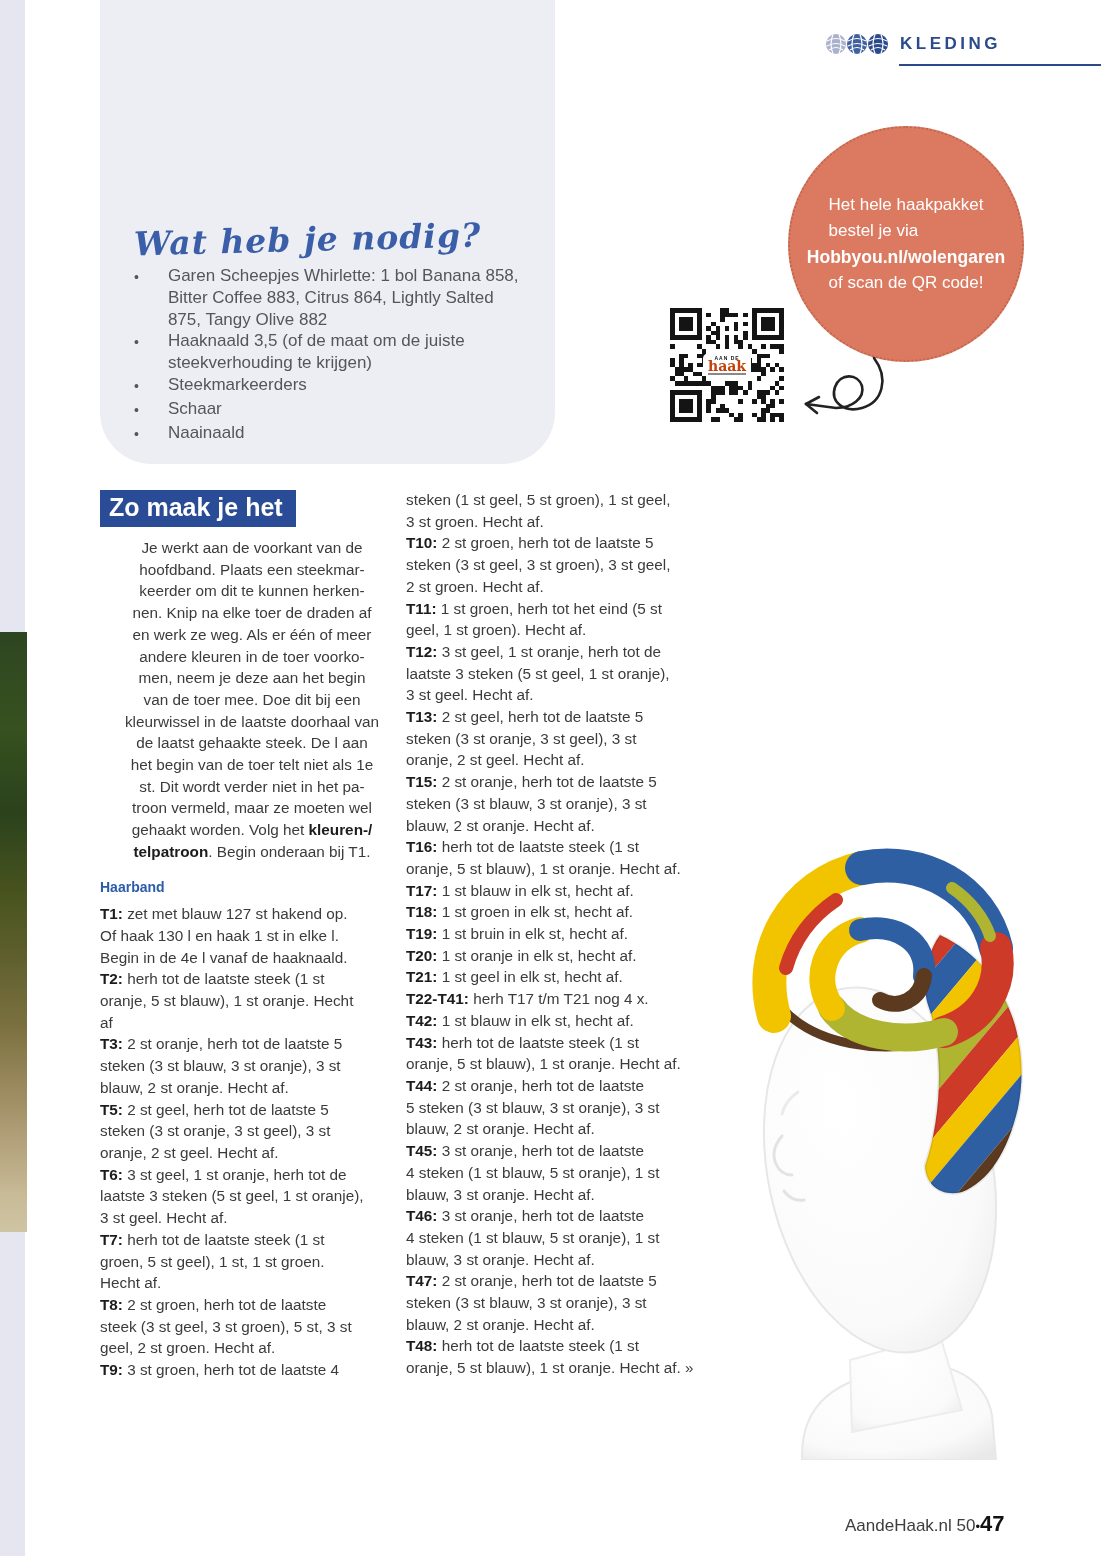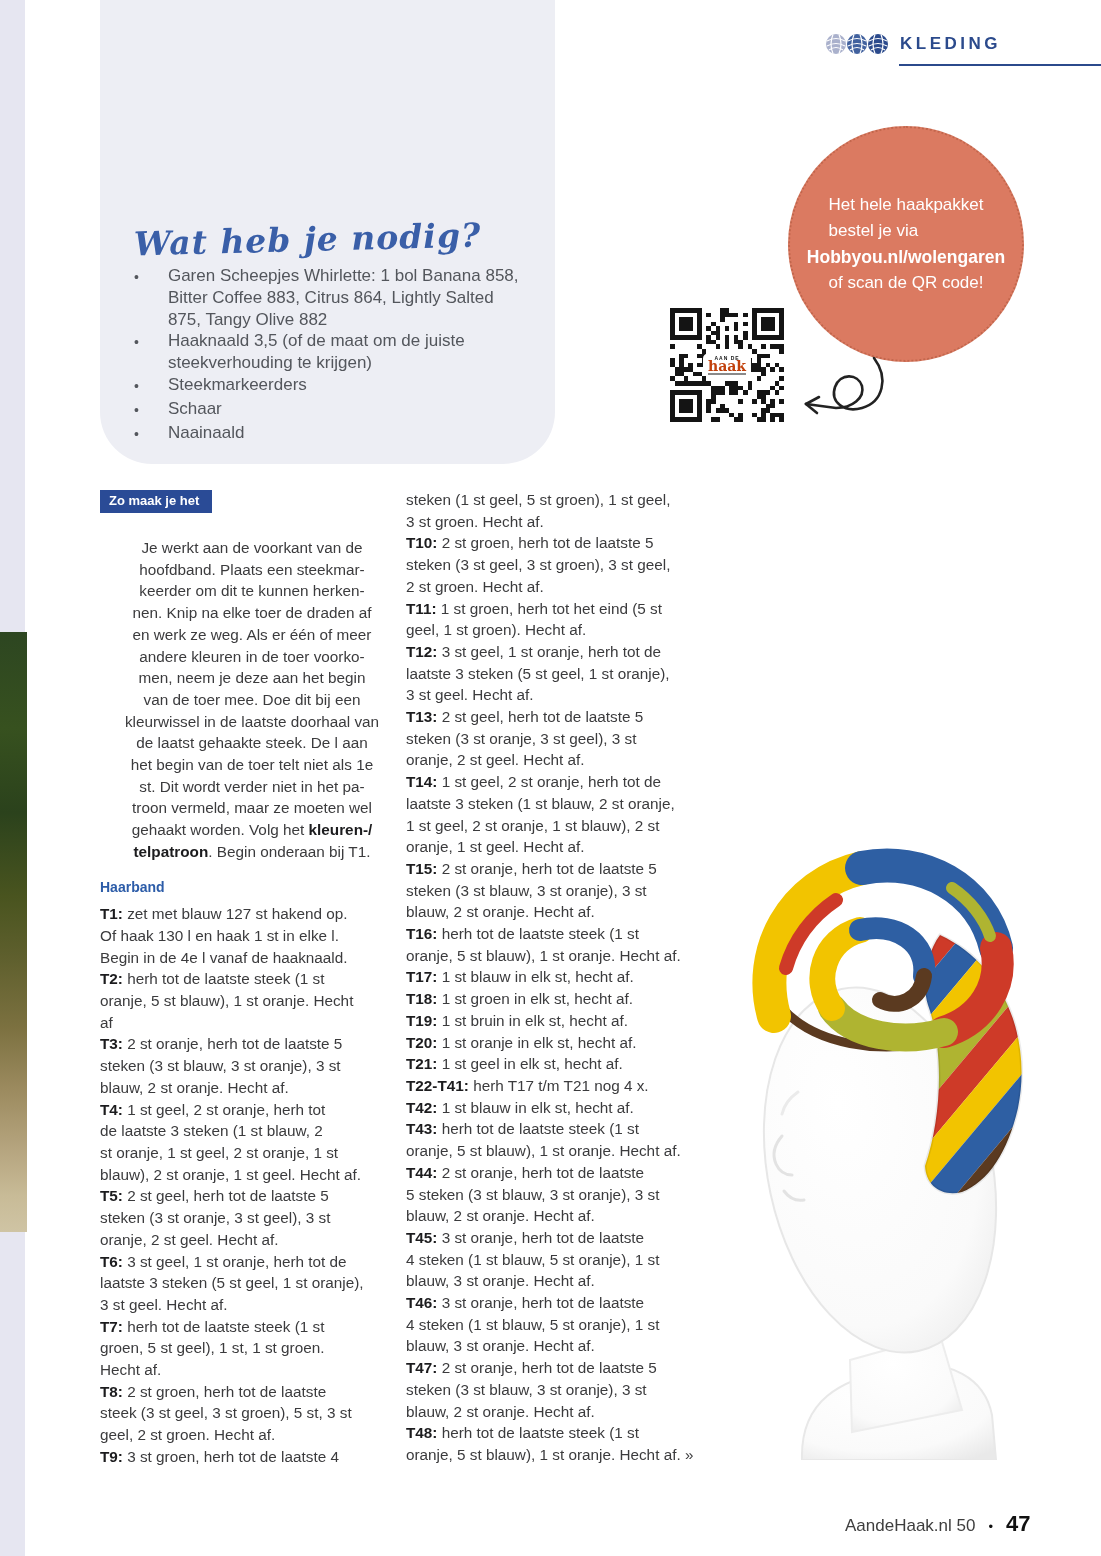--- a/index.html
+++ b/index.html
@@ -50,35 +50,35 @@
         background:#fff;border-radius:5px;padding:1px 5px 2px;text-align:center;}
   .qr-logo .top{display:block;font-size:5px;font-weight:700;letter-spacing:1px;color:#141414;}
   .qr-logo .name{display:block;font-family:"DejaVu Serif",serif;
         font-weight:700;font-size:14px;color:#c2410c;margin-top:-2px;
         border-bottom:1.5px solid #141414;line-height:15px;}
   .arrow{position:absolute;left:788px;top:342px;}
 
   
   .howto-banner{position:absolute;left:100px;top:490px;
         background:var(--banner_blue,#2A4B96);color:#fff;font-weight:700;
-        font-size:13px;padding:3px 13px 5px 9px;}
+        font-size:25px;padding:3px 13px 5px 9px;}
   .col{position:absolute;color:var(--text_dark,#3B3B3D);font-size:15.3px;line-height:21.7px;}
   .col-left{left:100px;top:537px;width:304px;}
   .col-right{left:406px;top:489px;width:315px;}
   .intro{margin:0;white-space:pre-line;text-align:center;}
   .intro b,.row b{color:#1c1c1e;}
   .sub{margin:14px 0 5px;font-size:14px;font-weight:700;color:var(--heading_blue,#2C5CA8);}
   .row{margin:0;white-space:pre-line;}
 
   
   .model{position:absolute;left:690px;top:840px;}
 
   
   .page-footer{position:absolute;left:845px;top:1511px;display:flex;align-items:baseline;
-        gap:13px;font-size:17px;color:#3E3E3E;}
+        font-size:17px;color:#3E3E3E;}
   .page-footer .dot{font-size:13px;color:#111;}
   .page-footer b{font-size:22px;color:#111;}
 </style>
 </head>
 <body>
 
 <div class="page">
 
   <div class="strip-lavender"></div>
   <div class="strip-photo"></div>
@@ -447,24 +447,20 @@
     <div id="rows-left">
         <p class="row"><b>T1: </b>zet met blauw 127 st hakend op.
 Of haak 130 l en haak 1 st in elke l.
 Begin in de 4e l vanaf de haaknaald.</p>
         <p class="row"><b>T2: </b>herh tot de laatste steek (1 st
 oranje, 5 st blauw), 1 st oranje. Hecht
 af</p>
         <p class="row"><b>T3: </b>2 st oranje, herh tot de laatste 5
 steken (3 st blauw, 3 st oranje), 3 st
 blauw, 2 st oranje. Hecht af.</p>
-        <p class="row"><b>T4: </b>1 st geel, 2 st oranje, herh tot
-de laatste 3 steken (1 st blauw, 2
-st oranje, 1 st geel, 2 st oranje, 1 st
-blauw), 2 st oranje, 1 st geel. Hecht af.</p>
         <p class="row"><b>T5: </b>2 st geel, herh tot de laatste 5
 steken (3 st oranje, 3 st geel), 3 st
 oranje, 2 st geel. Hecht af.</p>
         <p class="row"><b>T6: </b>3 st geel, 1 st oranje, herh tot de
 laatste 3 steken (5 st geel, 1 st oranje),
 3 st geel. Hecht af.</p>
         <p class="row"><b>T7: </b>herh tot de laatste steek (1 st
 groen, 5 st geel), 1 st, 1 st groen.
 Hecht af.</p>
         <p class="row"><b>T8: </b>2 st groen, herh tot de laatste
@@ -482,24 +478,20 @@
 steken (3 st geel, 3 st groen), 3 st geel,
 2 st groen. Hecht af.</p>
         <p class="row"><b>T11: </b>1 st groen, herh tot het eind (5 st
 geel, 1 st groen). Hecht af.</p>
         <p class="row"><b>T12: </b>3 st geel, 1 st oranje, herh tot de
 laatste 3 steken (5 st geel, 1 st oranje),
 3 st geel. Hecht af.</p>
         <p class="row"><b>T13: </b>2 st geel, herh tot de laatste 5
 steken (3 st oranje, 3 st geel), 3 st
 oranje, 2 st geel. Hecht af.</p>
-        <p class="row"><b>T14: </b>1 st geel, 2 st oranje, herh tot de
-laatste 3 steken (1 st blauw, 2 st oranje,
-1 st geel, 2 st oranje, 1 st blauw), 2 st
-oranje, 1 st geel. Hecht af.</p>
         <p class="row"><b>T15: </b>2 st oranje, herh tot de laatste 5
 steken (3 st blauw, 3 st oranje), 3 st
 blauw, 2 st oranje. Hecht af.</p>
         <p class="row"><b>T16: </b>herh tot de laatste steek (1 st
 oranje, 5 st blauw), 1 st oranje. Hecht af.</p>
         <p class="row"><b>T17: </b>1 st blauw in elk st, hecht af.</p>
         <p class="row"><b>T18: </b>1 st groen in elk st, hecht af.</p>
         <p class="row"><b>T19: </b>1 st bruin in elk st, hecht af.</p>
         <p class="row"><b>T20: </b>1 st oranje in elk st, hecht af.</p>
         <p class="row"><b>T21: </b>1 st geel in elk st, hecht af.</p>

